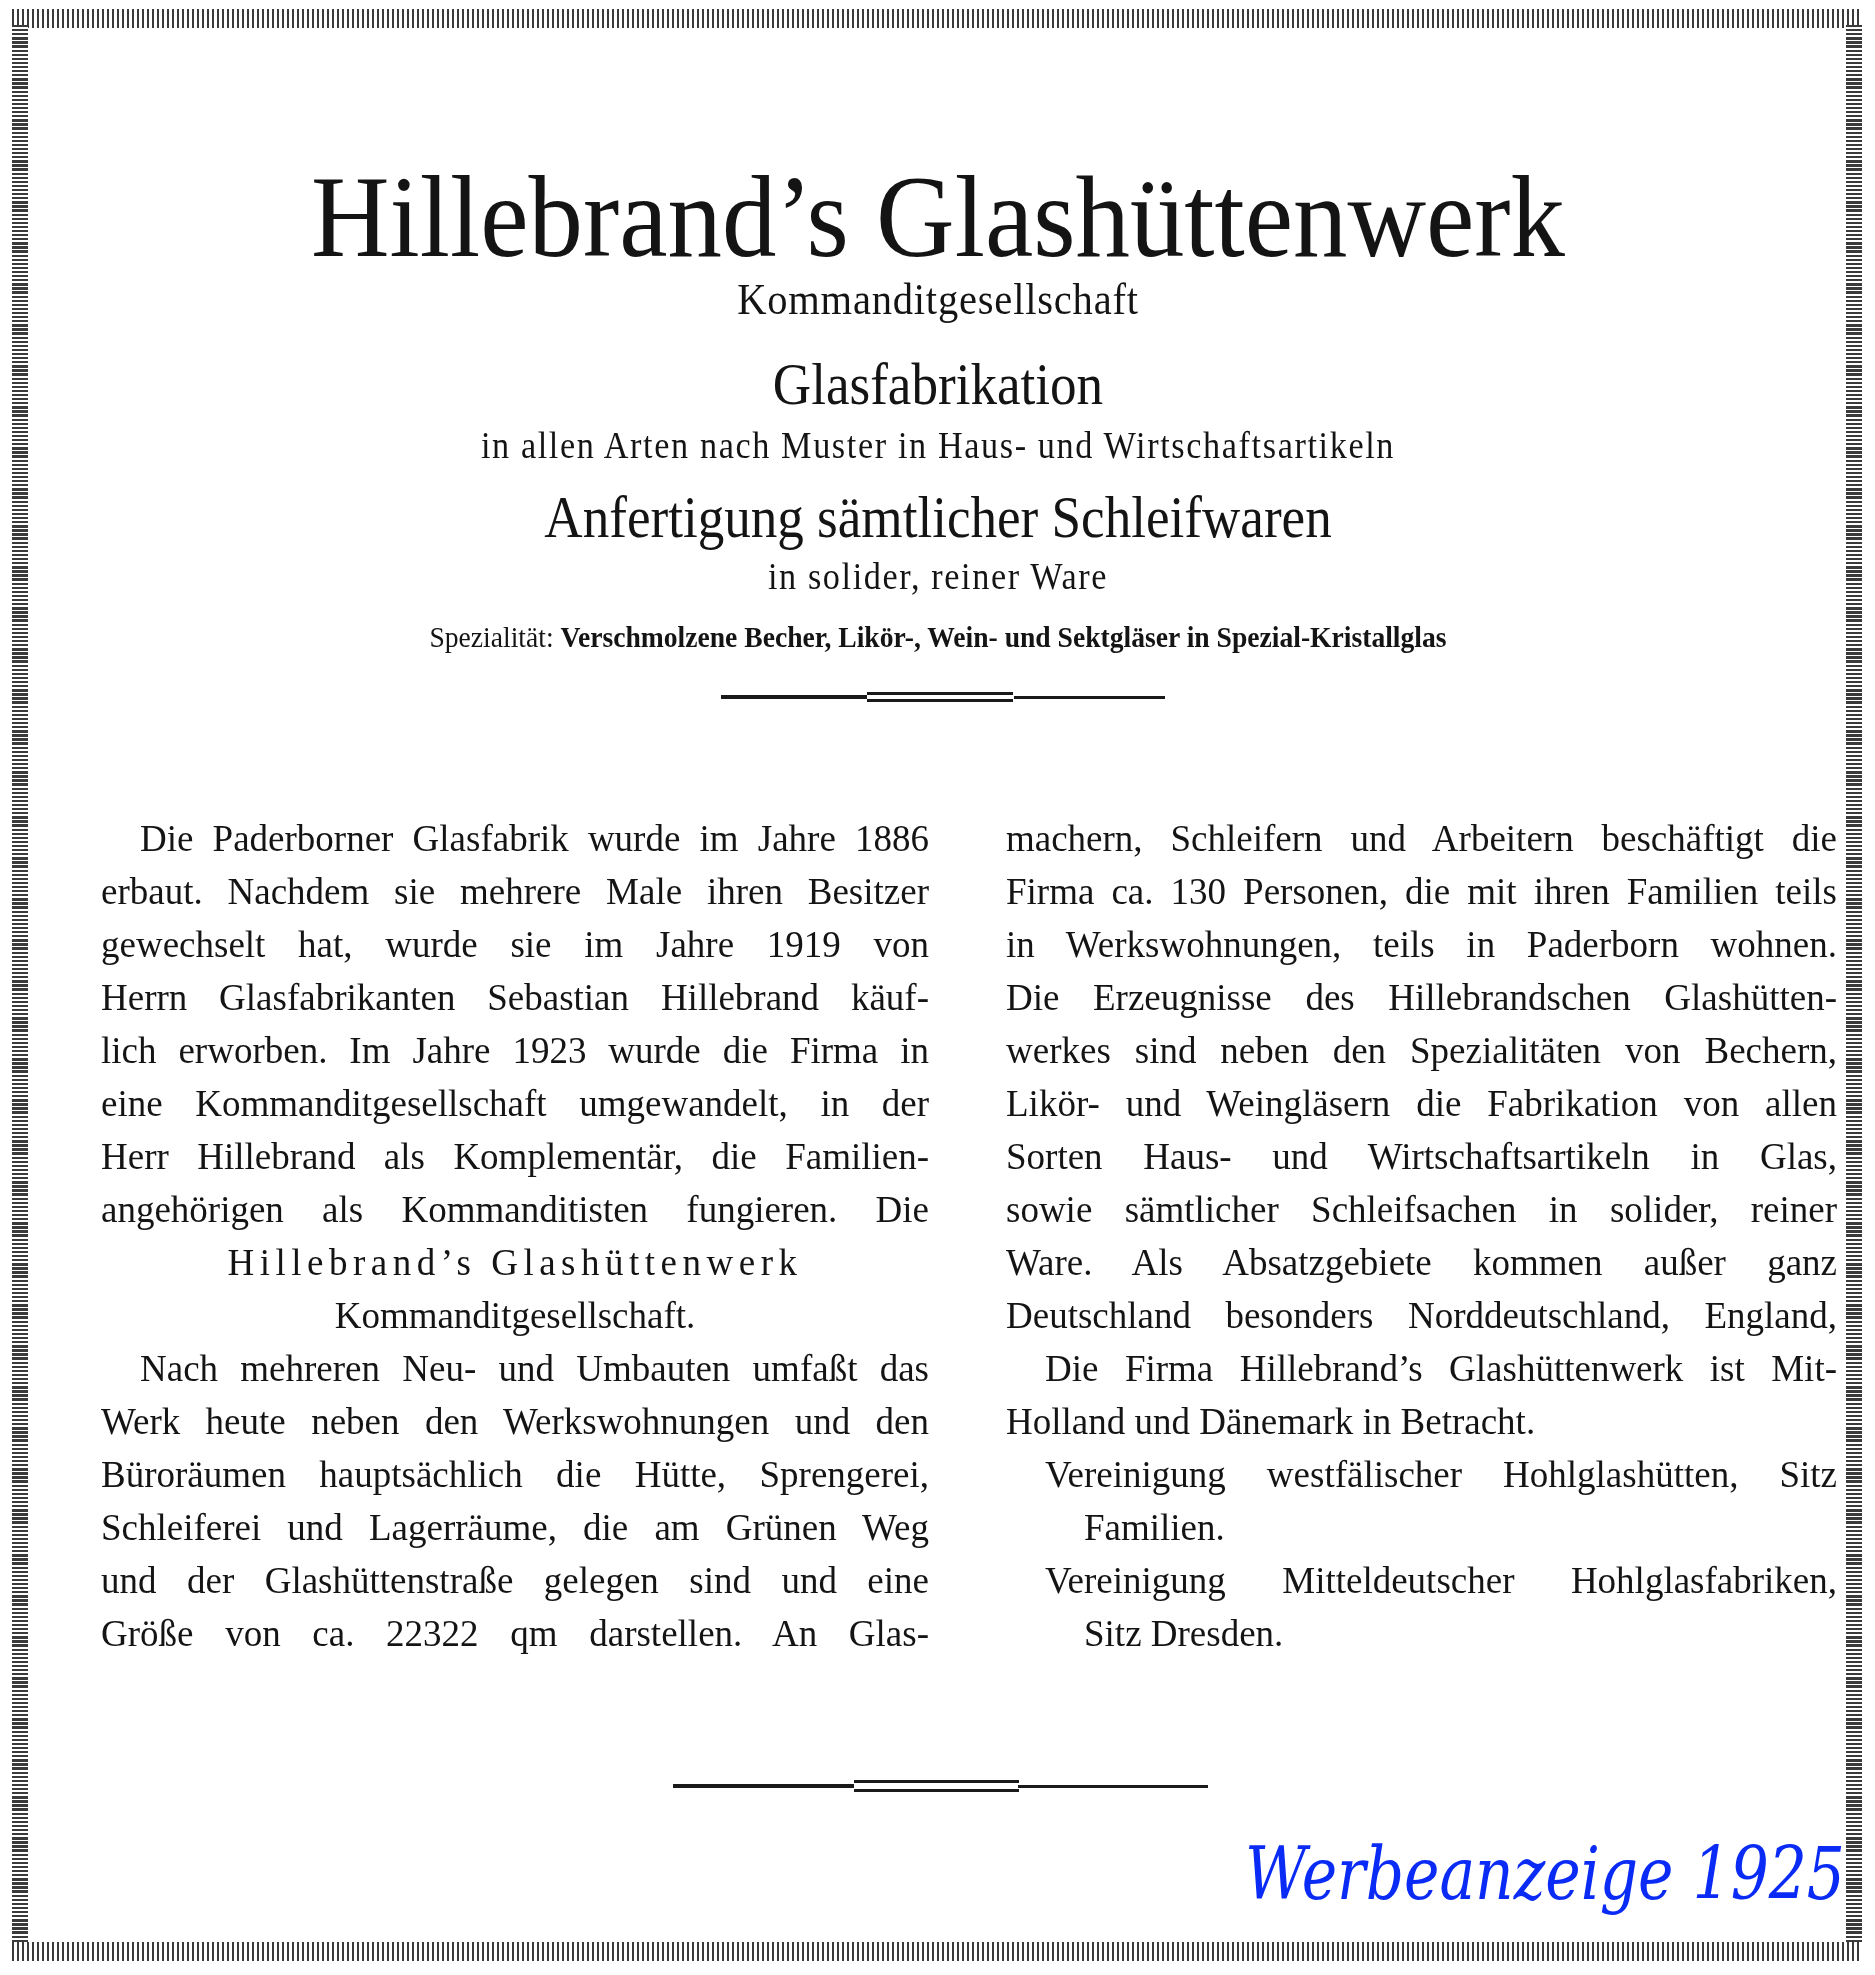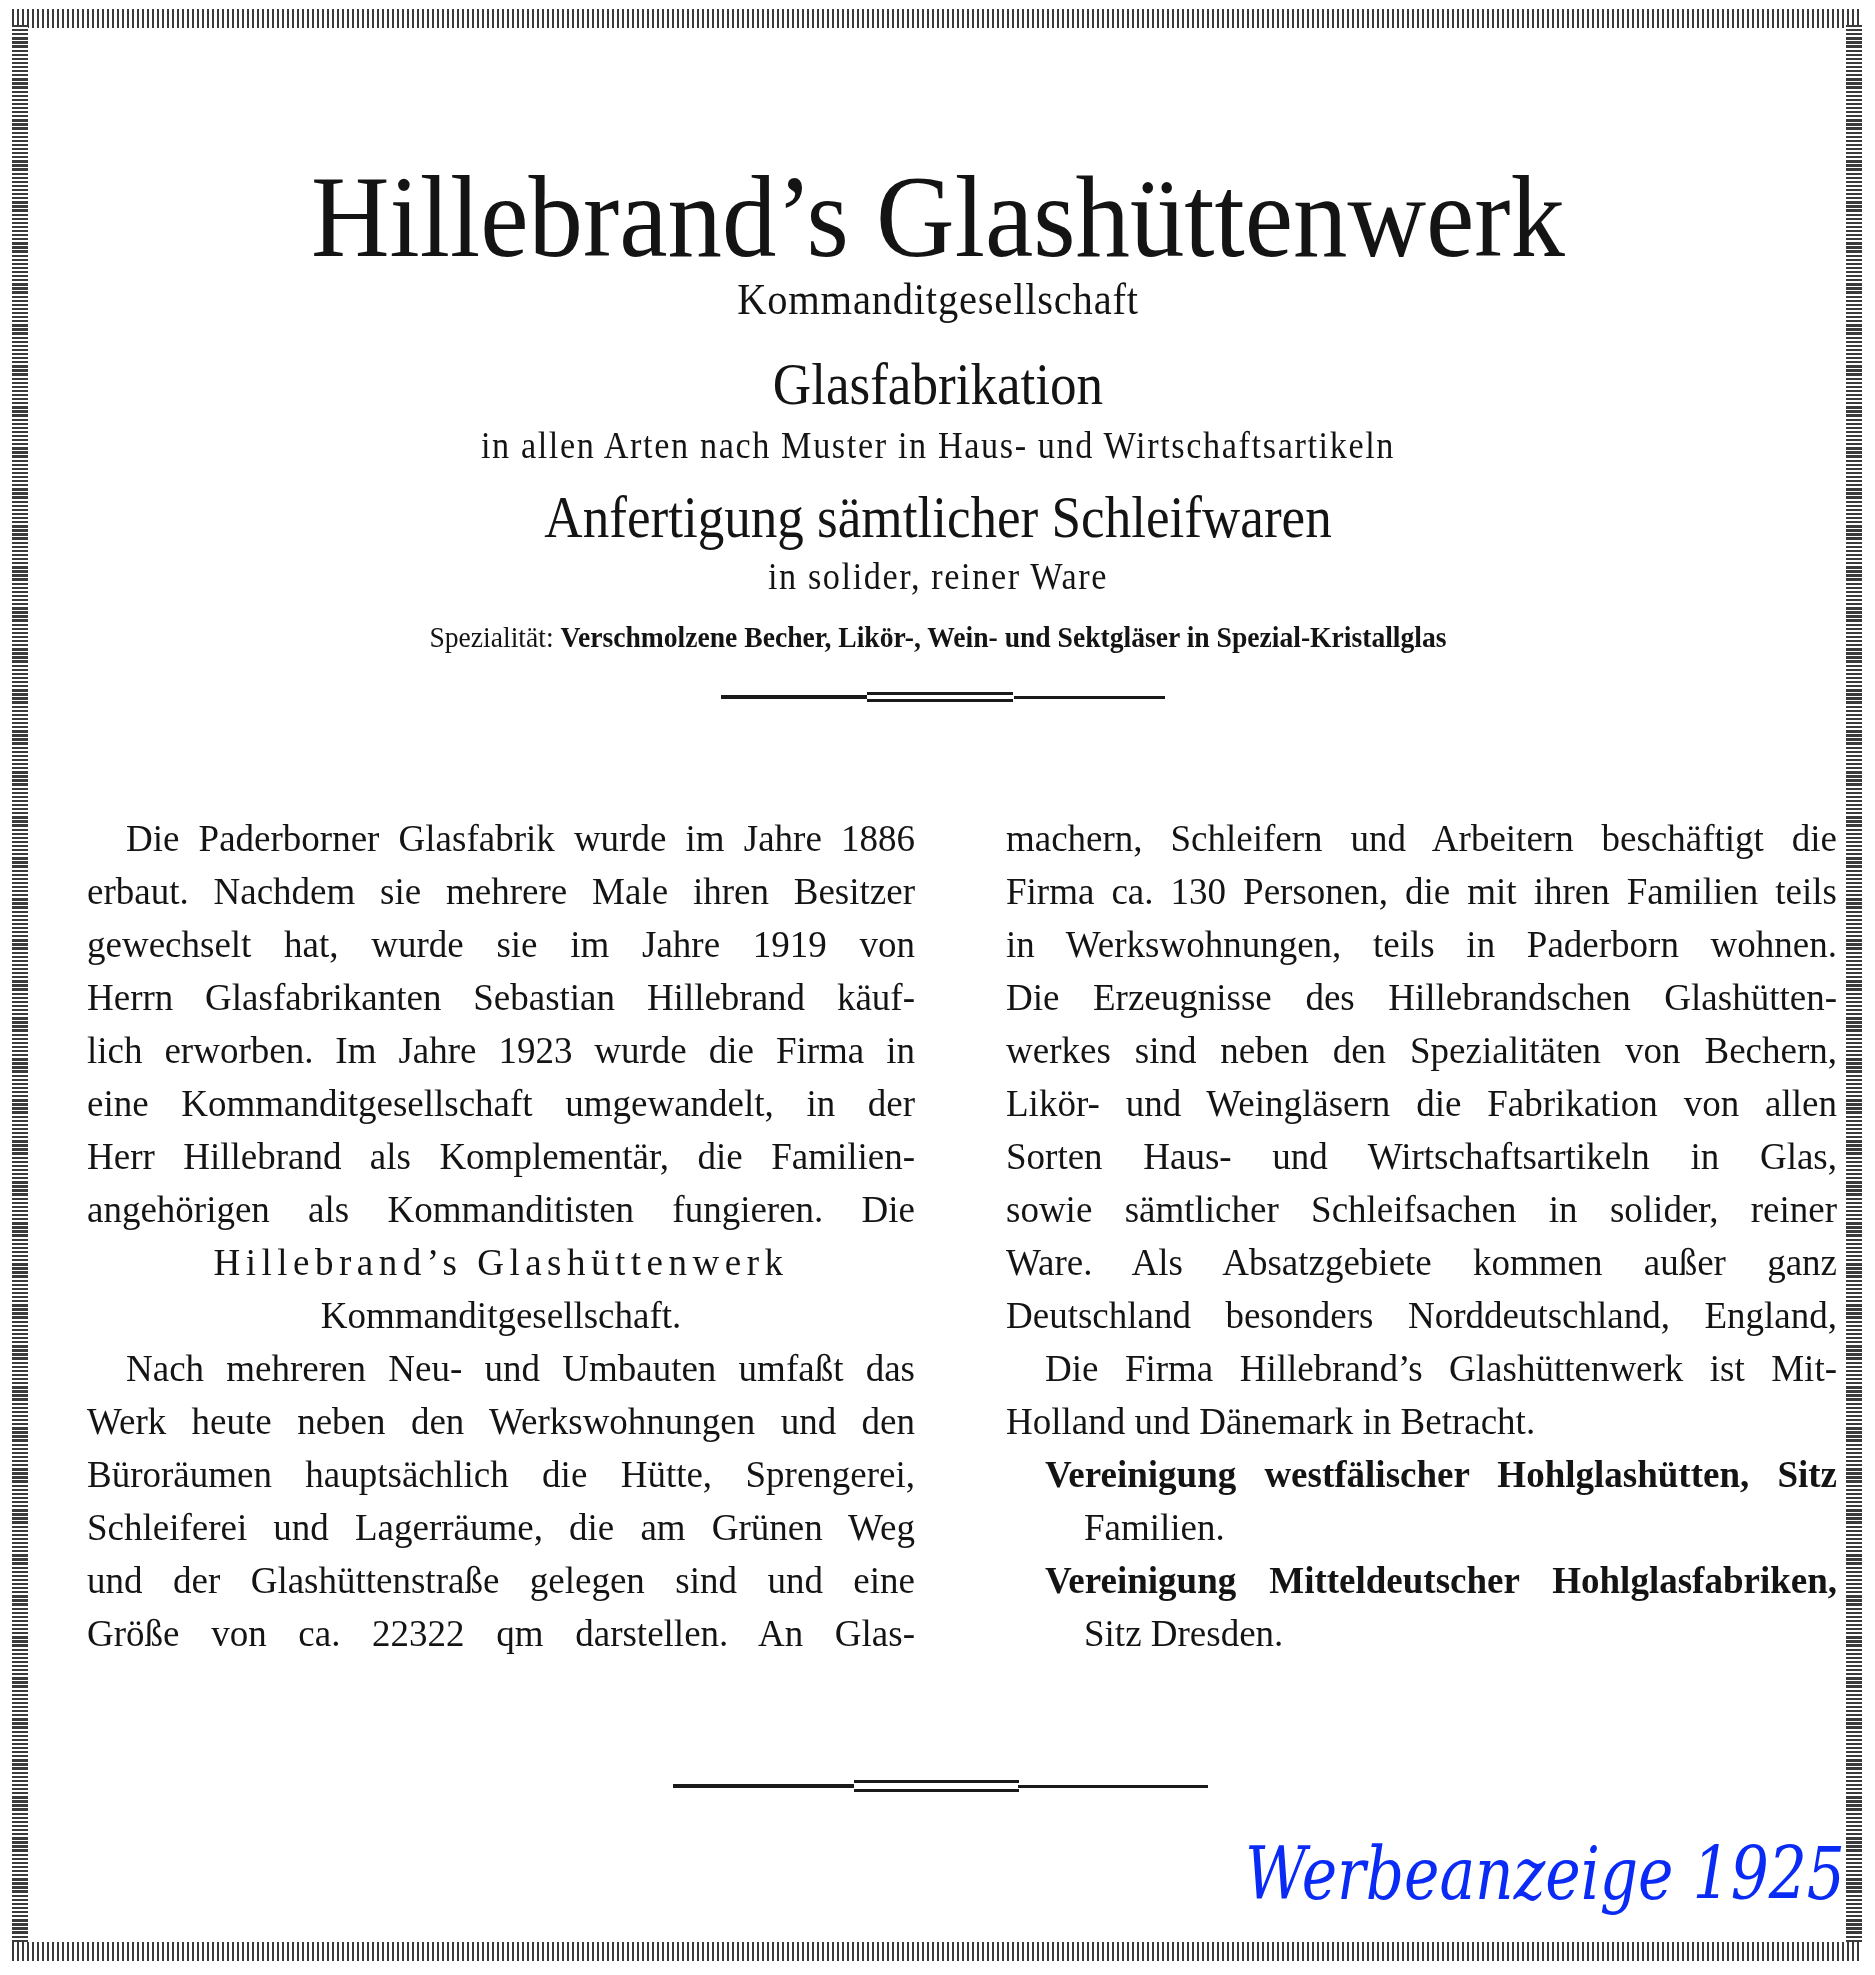--- a/index.html
+++ b/index.html
@@ -16,29 +16,29 @@
   .h-glas { top: 352px; }
   .h-anf { top: 485px; }
   .subline { font-size: 38px; line-height: 44px; letter-spacing: 1.8px; transform: scaleX(0.9); }
   .s-arten { top: 423px; }
   .s-ware { top: 554px; }
   .spez { top: 618px; font-size: 30px; line-height: 37px; transform: scaleX(0.92); }
   .spez b { font-weight: bold; }
   .divider { position: absolute; height: 13.7px; }
   .divider .seg { position: absolute; background: #1a1a1a; height: 3.2px; }
   .col { position: absolute; top: 812px; font-size: 37px; line-height: 53px; }
-  .col-left { left: 87px; width: 828px; }
+  .col-left { left: 101px; width: 828px; }
   .col-right { left: 966px; width: 831px; margin-left: 40px; }
   .line { display: block; white-space: nowrap; text-align: justify; text-align-last: justify; height: 53px; overflow: visible; }
   .line.last { text-align-last: left; }
   .line.indent { padding-left: 39px; }
   .line.centered { text-align: center; text-align-last: center; }
   .line.spaced { letter-spacing: 5.5px; }
   .line.hang2 { padding-left: 78px; text-align-last: left; }
-  .line.hangj { padding-left: 39px; font-weight: bold; }
+  .line.hangj { padding-left: 39px; }
   .stamp { position: absolute; left: 1245px; top: 1828px; font-family: "DejaVu Serif", serif; font-style: italic;
            font-size: 73px; line-height: 92px; color: #0a2bf5; white-space: nowrap; transform: scaleX(0.82); transform-origin: left top; }
 </style>
 </head>
 <body>
 
 <div class="border-h" style="left:12.4px; top:9.2px; width:1850px;"></div>
 <div class="border-h" style="left:12.4px; top:1942px; width:1850px;"></div>
 <div class="border-v" style="left:12.4px; top:25px; height:1917px;"></div>
 <div class="border-v" style="left:1846px; top:25px; height:1917px;"></div>

